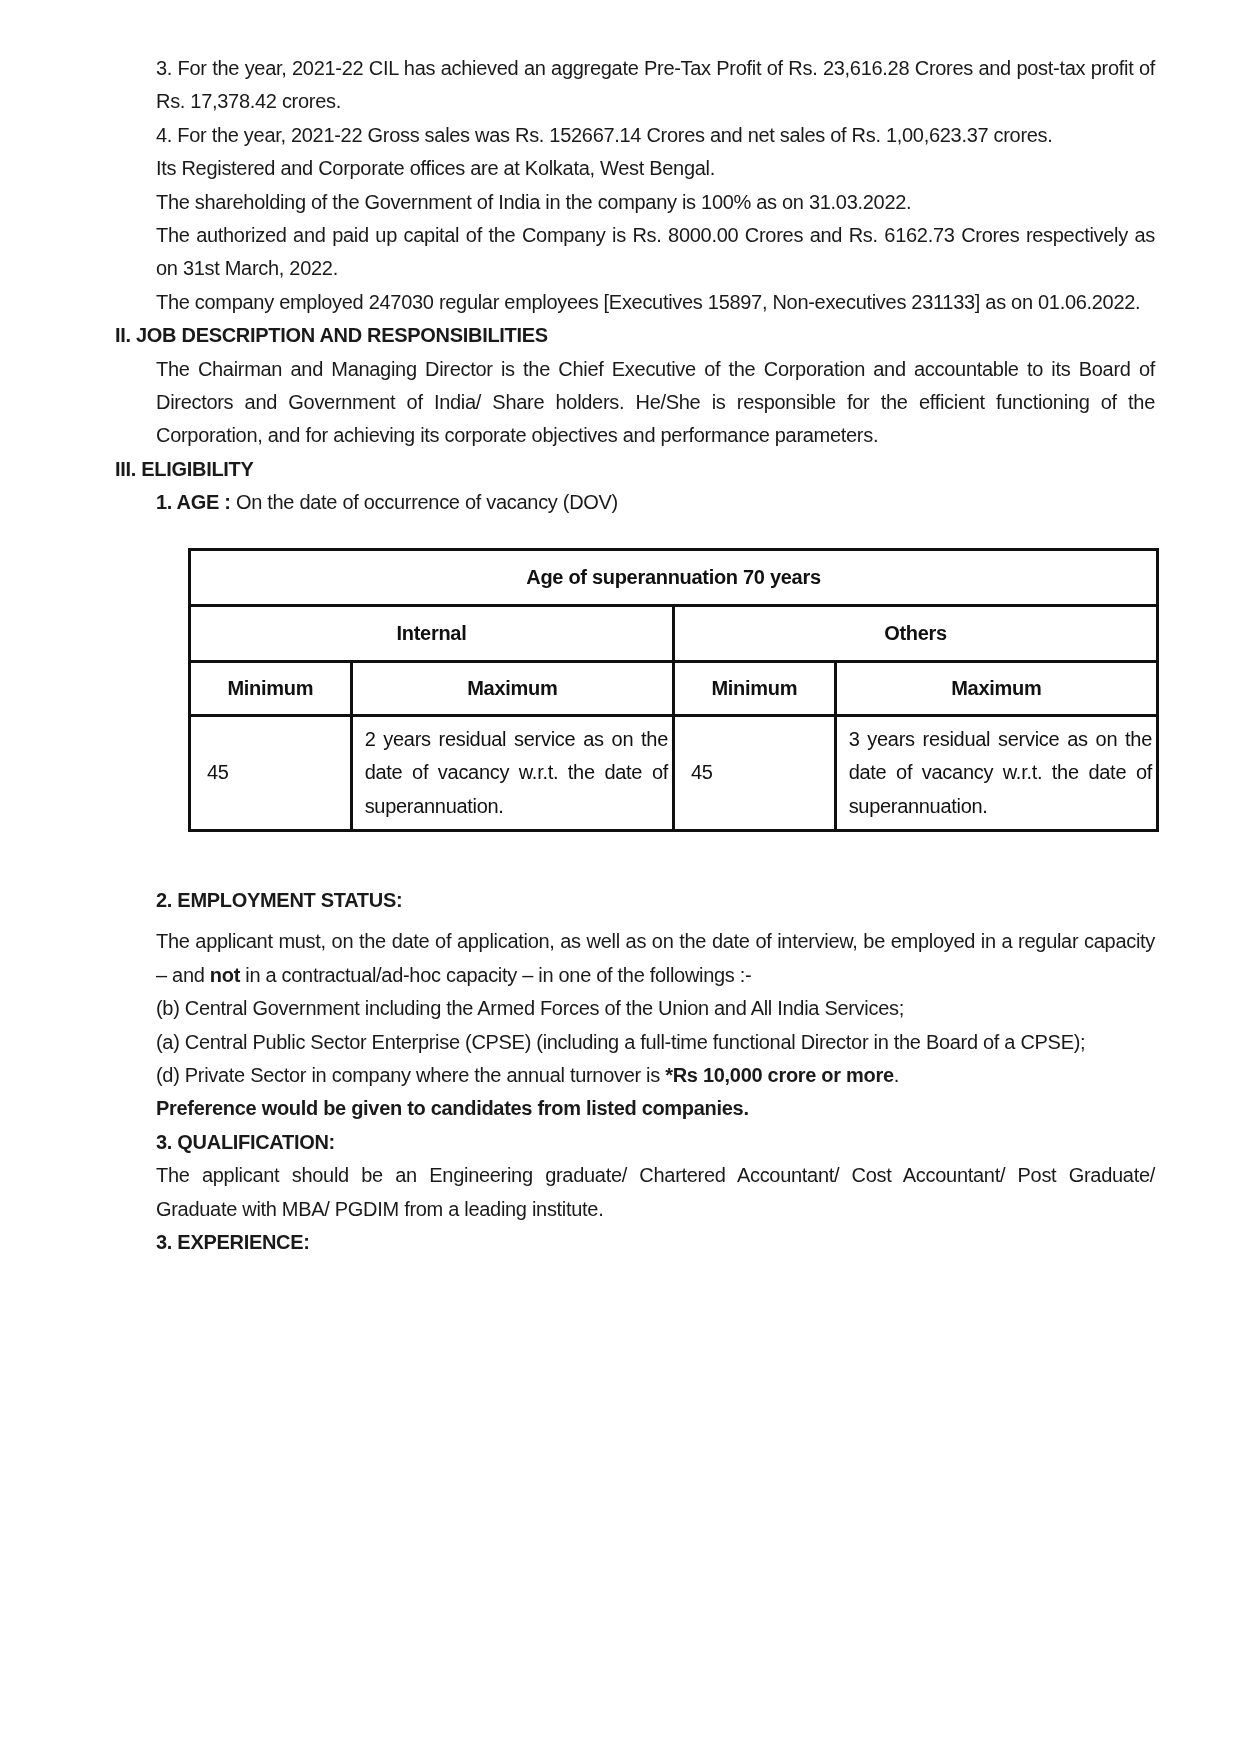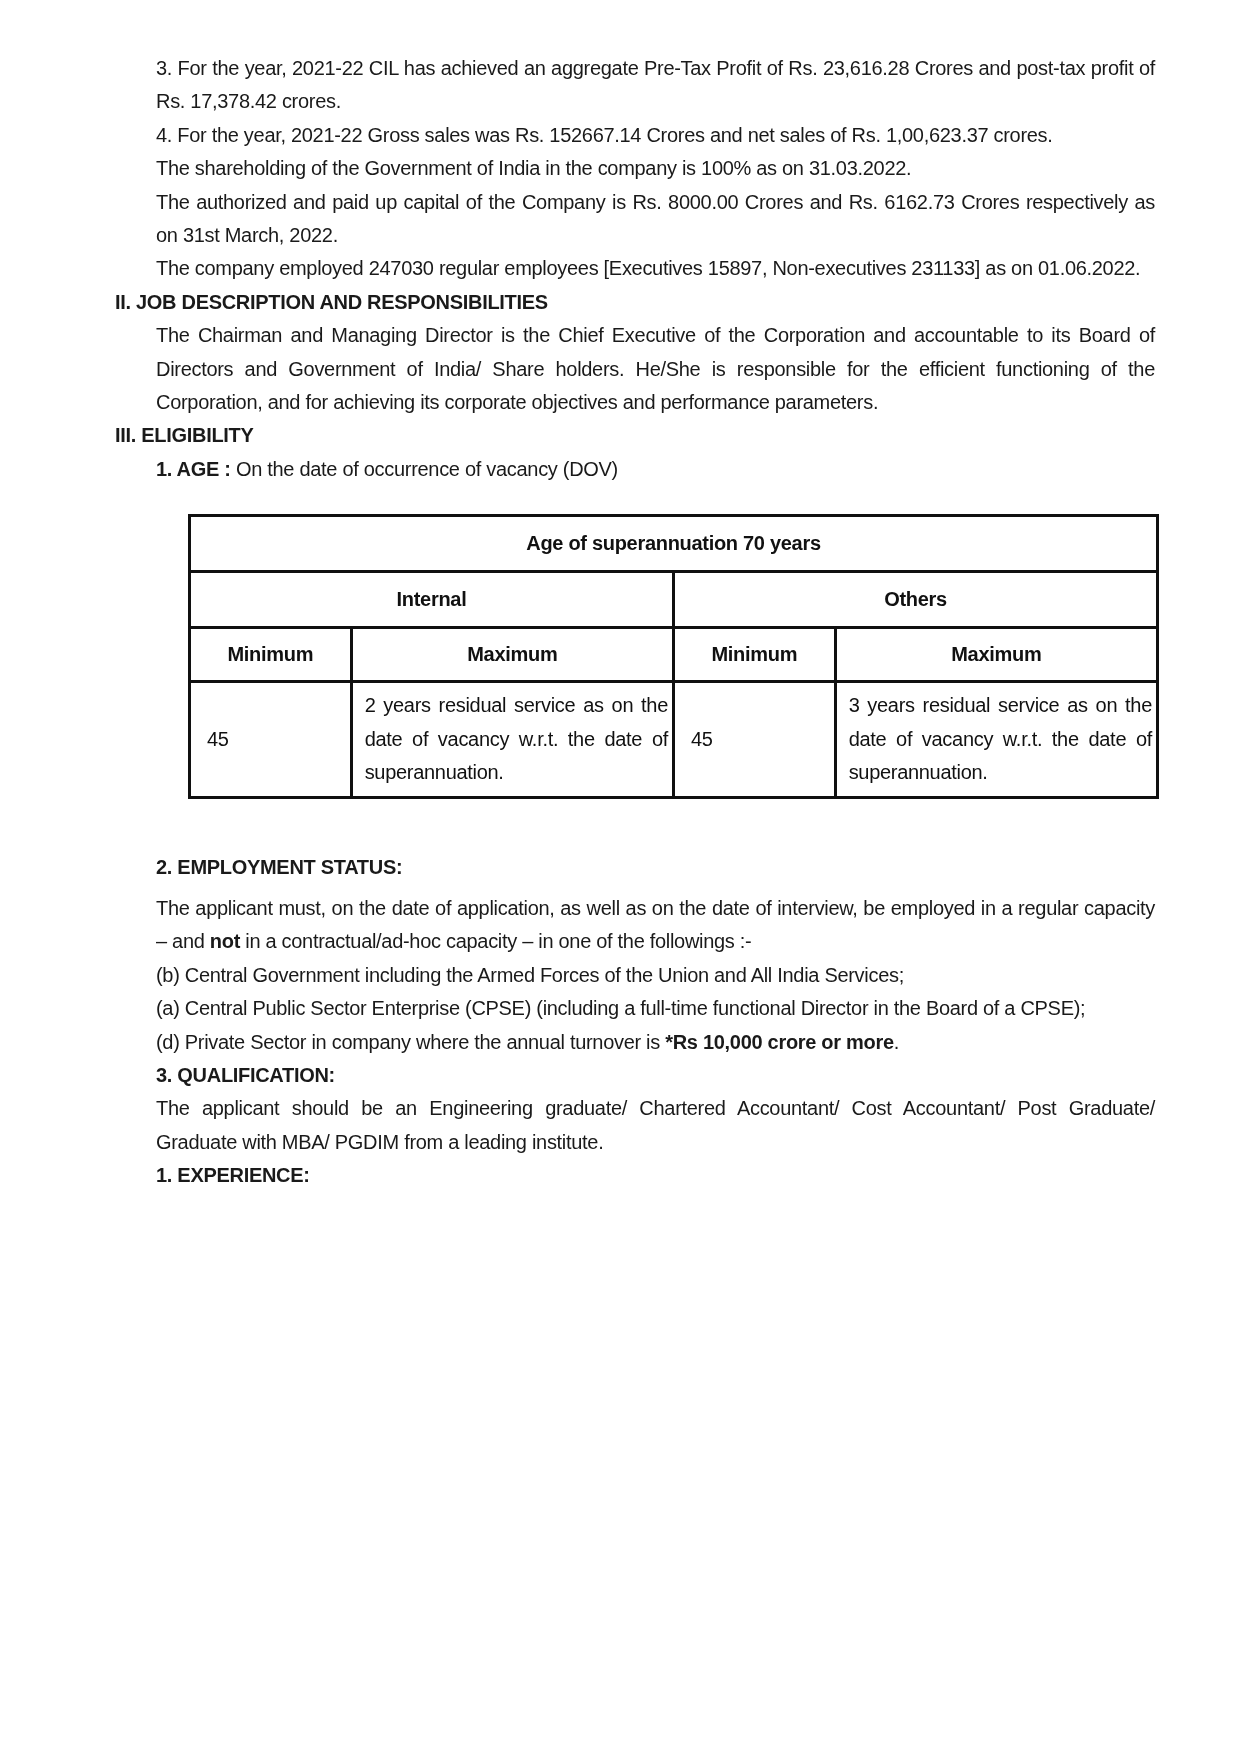--- a/index.html
+++ b/index.html
@@ -89,20 +89,21 @@
     line-height: 33.4px;
   }
 </style>
 </head>
 <body>
 
 <div class="page">
 
   <p class="para">3. For the year, 2021-22 CIL has achieved an aggregate Pre-Tax Profit of Rs. 23,616.28 Crores and post-tax profit of Rs. 17,378.42 crores.</p>
   <p class="para">4. For the year, 2021-22 Gross sales was Rs. 152667.14 Crores and net sales of Rs. 1,00,623.37 crores.</p>
+  <p class="para">Its Registered and Corporate offices are at Kolkata, West Bengal.</p>
   <p class="para">The shareholding of the Government of India in the company is 100% as on 31.03.2022.</p>
   <p class="para">The authorized and paid up capital of the Company is Rs. 8000.00 Crores and Rs. 6162.73 Crores respectively as on 31st March, 2022.</p>
   <p class="para">The company employed 247030 regular employees [Executives 15897, Non-executives 231133] as on 01.06.2022.</p>
 
   <p class="roman-heading">II. JOB DESCRIPTION AND RESPONSIBILITIES</p>
   <p class="para indent">The Chairman and Managing Director is the Chief Executive of the Corporation and accountable to its Board of Directors and Government of India/ Share holders. He/She is responsible for the efficient functioning of the Corporation, and for achieving its corporate objectives and performance parameters.</p>
 
   <p class="roman-heading">III. ELIGIBILITY</p>
 
   <p class="para"><span class="b">1. AGE :</span><span> On the date of occurrence of vacancy (DOV)</span></p>
@@ -135,19 +136,20 @@
         <td class="t-max">3 years residual service as on the date of vacancy w.r.t. the date of superannuation.</td>
       </tr>
     </tbody>
   </table>
 
   <p class="item-heading">2. EMPLOYMENT STATUS:</p>
   <p class="para indent gap-after-heading"><span>The applicant must, on the date of application, as well as on the date of interview, be employed in a regular capacity – and </span><span class="b">not</span><span> in a contractual/ad-hoc capacity –  in one of the followings :-</span></p>
   <p class="para indent">(b) Central Government including the Armed Forces of the Union and All India Services;</p>
   <p class="para indent">(a) Central Public Sector Enterprise (CPSE) (including a full-time functional  Director in the Board of a CPSE);</p>
   <p class="para indent"><span>(d) Private Sector in company where the annual turnover is </span><span class="b">*Rs 10,000 crore or more</span><span>.</span></p>
+  <p class="para indent b">Preference would be given to candidates from listed companies.</p>
 
   <p class="item-heading">3. QUALIFICATION:</p>
   <p class="para indent">The applicant should be an Engineering graduate/ Chartered Accountant/ Cost Accountant/ Post Graduate/ Graduate with MBA/ PGDIM from a leading institute.</p>
 
-  <p class="item-heading">1. EXPERIENCE:</p>
+  <p class="item-heading">3. EXPERIENCE:</p>
 
 </div>
 
 </body></html>

